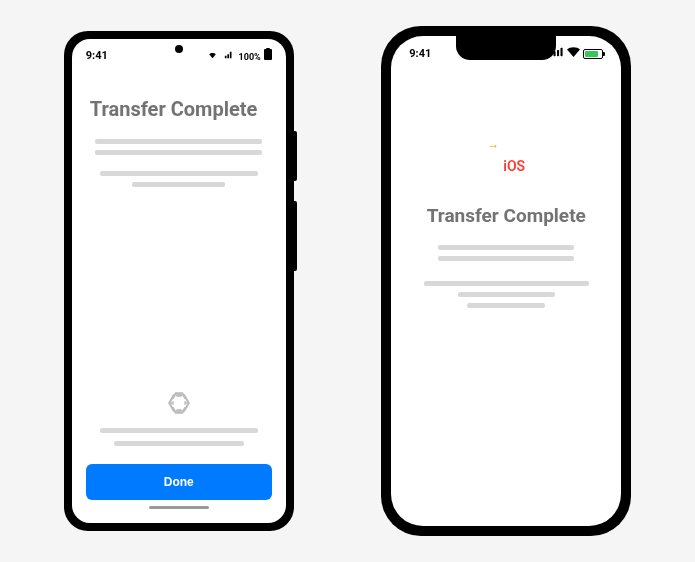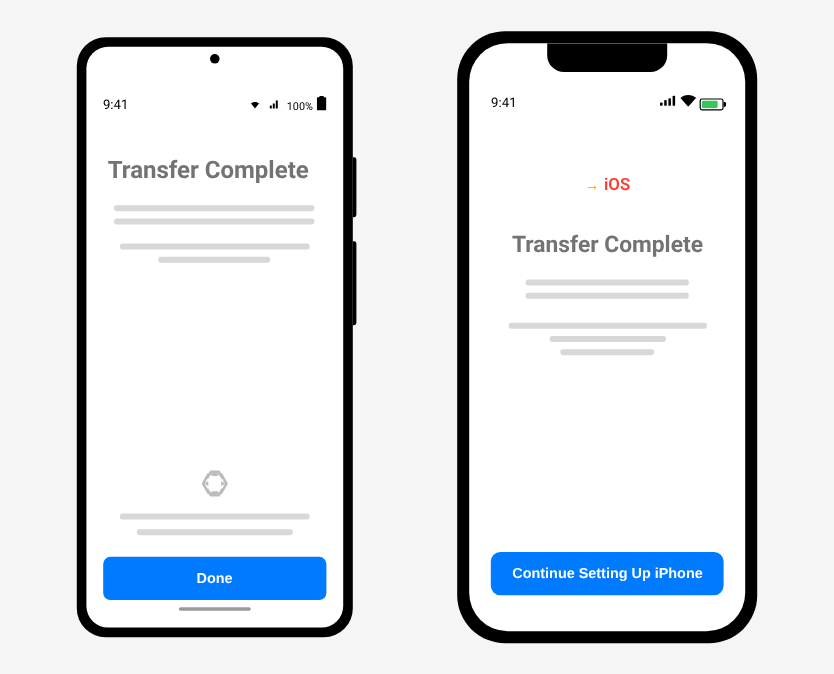--- a/index.html
+++ b/index.html
@@ -93,23 +93,22 @@
       z-index: 10;
     }
 
     
     .status-bar {
       display: flex;
       justify-content: space-between;
       align-items: center;
       padding: 8px 14px 4px;
       font-size: 11px;
-      font-weight: 400;
+      font-weight: 700;
       height: 28px;
-      margin-top: 32px;
     }
     .iphone-screen .status-bar {
       padding: 10px 18px 4px;
     }
     .status-right {
       display: flex;
       align-items: flex-end;
       gap: 3px;
       font-size: 9px;
     }
@@ -156,20 +155,21 @@
       margin: 20px 0 30px;
       font-size: 14px;
       display: flex;
       align-items: center;
       justify-content: center;
       gap: 4px;
     }
     .ios-logo-text {
       color: #ff3b30;
       font-weight: 600;
+      margin-top: 44px;
     }
     .ios-arrow {
       color: #ff9500;
       font-size: 12px;
     }
 
     .title {
       font-size: 19px;
       font-weight: 700;
       text-align: center;
@@ -336,17 +336,16 @@
         <div class="ph-line ph-70"></div>
         <div class="ph-line ph-70"></div>
       </div>
       <div style="height:20px"></div>
       <div class="placeholder-lines">
         <div class="ph-line ph-85"></div>
         <div class="ph-line ph-50"></div>
         <div class="ph-line ph-40"></div>
       </div>
       <div class="spacer"></div>
-      <button class="primary-button">Continue Setting Up iPhone</button>
       <div style="height:12px"></div>
     </div>
   </div>
 </div>
 
 </body></html>

